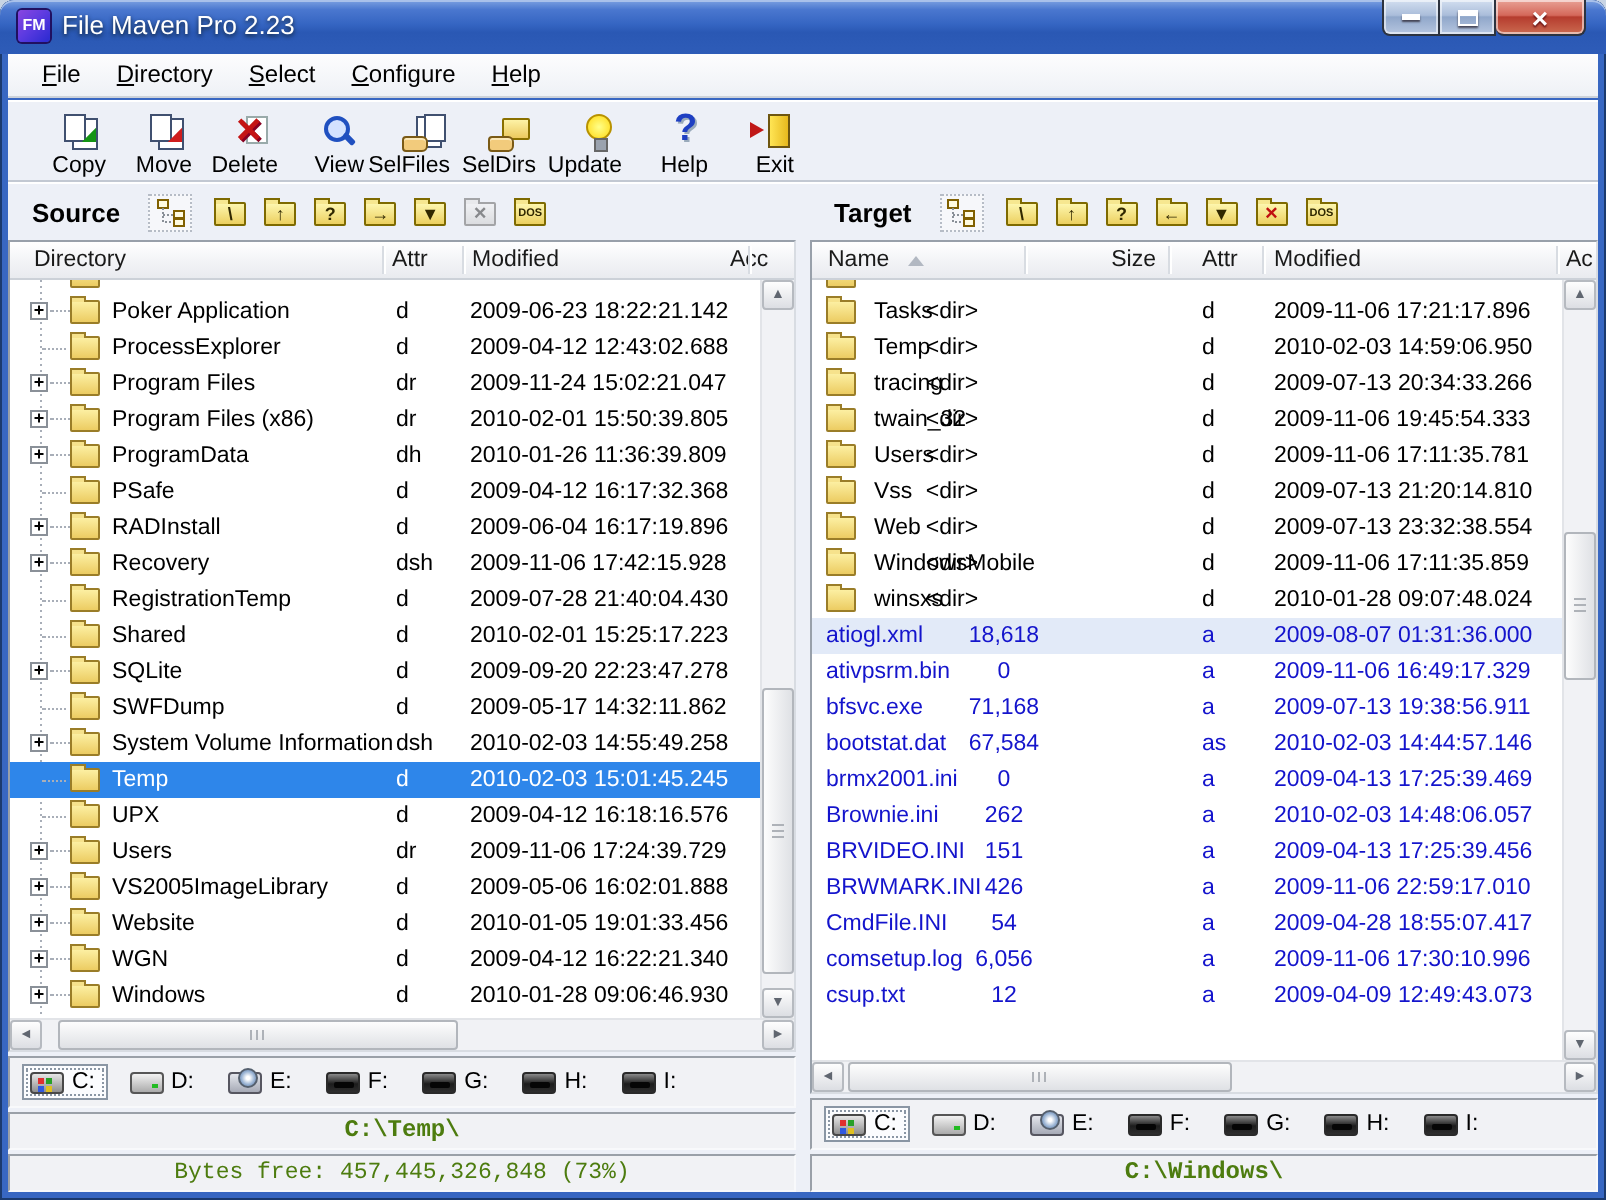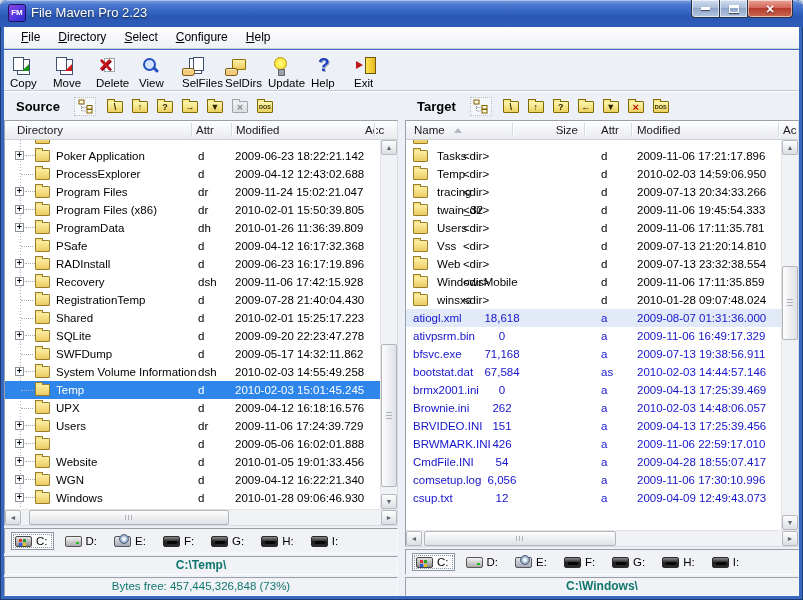--- a/index.html
+++ b/index.html
@@ -25,21 +25,21 @@
   .g-min{width:9px;height:3px;background:#fff;box-shadow:0 1px 1px #445;}
   .g-max{width:10px;height:8px;border:1px solid #fff;border-top:3px solid #fff;box-shadow:0 1px 1px #445;}
   .g-close{color:#fff;font-weight:bold;font-size:14px;line-height:14px;text-shadow:0 1px 1px #611;}
 
   
   .menubar{position:absolute;left:4px;right:4px;top:27px;height:22px;background:linear-gradient(#fdfdfe,#eef1f6);
     border-bottom:1px solid #ccd2da;display:flex;align-items:center;padding-left:8px;}
   .mi{padding:0 9px;font-size:12px;color:#000;line-height:21px;}
   .toolbar{position:absolute;left:4px;right:4px;top:50px;height:41px;background:#edf0f7;
     border-top:1px solid #fff;border-bottom:1px solid #c2c8d2;box-shadow:0 1px 0 #fff;display:flex;align-items:flex-end;padding:2px 6px 1px;}
-  .tb{width:43px;height:37px;display:flex;flex-direction:column;align-items:flex-start;justify-content:flex-end;font-size:11.5px;color:#000;}
+  .tb{width:43px;height:37px;display:flex;flex-direction:column;align-items:flex-end;justify-content:flex-end;font-size:11.5px;color:#000;}
   .tb .ic{position:relative;width:24px;height:20px;margin-bottom:1px;}
   
   .ic-copy::before,.ic-move::before{content:"";position:absolute;left:3px;top:1px;width:9px;height:12px;background:#fff;border:1px solid #405070;
     box-shadow:5px 3px 0 0 #fff,5px 3px 0 1px #405070;}
   .ic-copy::after{content:"";position:absolute;right:0px;bottom:0px;width:0;height:0;border:5px solid transparent;border-top-color:#149414;transform:rotate(-45deg);}
   .ic-move::after{content:"";position:absolute;right:0px;bottom:0px;width:0;height:0;border:5px solid transparent;border-top-color:#cf1d1d;transform:rotate(-45deg);}
   .ic-delete::before{content:"";position:absolute;left:8px;top:2px;width:9px;height:12px;background:#fff;border:1px solid #9aa;}
   .ic-delete::after{content:"\00d7";position:absolute;left:3px;top:-4px;font-weight:bold;font-size:22px;color:#c41414;text-shadow:1px 1px 0 #802;}
   .ic-view::before{content:"";position:absolute;left:4px;top:2px;width:9px;height:9px;border:2px solid #2050c0;border-radius:50%;background:#d4e2ff;}
   .ic-view::after{content:"";position:absolute;left:13px;top:12px;width:7px;height:3px;background:#2050c0;transform:rotate(45deg);border-radius:1px;}
@@ -126,21 +126,21 @@
   .dicon{position:relative;width:17px;height:11px;border-radius:2px;margin-right:4px;}
   .dicon.sys{background:linear-gradient(#e6e6e6,#8e8e8e);border:1px solid #484848;}
   .dicon.sys::after{content:"";position:absolute;left:3px;top:2px;width:3px;height:3px;background:#e03030;box-shadow:4px 0 0 #28a028,0 4px 0 #3058e0,4px 4px 0 #e0c020;}
   .dicon.hdd{background:linear-gradient(#f2f2f2,#ababab);border:1px solid #565656;}
   .dicon.hdd::after{content:"";position:absolute;right:2px;bottom:2px;width:3px;height:2px;background:#22bb22;}
   .dicon.cd{background:linear-gradient(#e4e6ec,#a6aab6);border:1px solid #565660;}
   .dicon.cd::after{content:"";position:absolute;left:4px;top:-3px;width:8px;height:8px;border-radius:50%;background:radial-gradient(circle at 50% 50%,#fff 15%,#93aed0 60%,#6c84a8);border:1px solid #55606e;}
   .dicon.rem{background:linear-gradient(#8a8a8a,#1c1c1c 55%,#2e2e2e);border:1px solid #2a2a2a;}
   .dicon.rem::after{content:"";position:absolute;left:3px;top:4px;width:10px;height:3px;background:#050505;border-radius:1px;}
   .pathbar,.statusbar{height:19px;margin-top:2px;background:#f1f2f5;border:1px solid;border-color:#9aa0a8 #f8f9fb #f8f9fb #9aa0a8;
-    text-align:center;line-height:17px;font-size:12px;color:#0f766e;}
+    text-align:center;line-height:17px;font-size:12px;color:#4d7c0f;font-family:Liberation Mono, monospace;}
   .pathbar{font-weight:bold;}
   .statusbar{font-size:11.5px;}
 </style>
 </head>
 <body>
 
 <div class="window">
 
   <div class="titlebar">
     <div class="app-icon">FM</div>
@@ -312,21 +312,21 @@
               <span class="folder s-folder"></span>
               <span class="cell s-name">PSafe</span>
               <span class="cell s-attr">d</span>
               <span class="cell s-mod">2009-04-12 16:17:32.368</span>
             </div>
             <div class="srow">
               <span class="expander">+</span>
               <span class="folder s-folder"></span>
               <span class="cell s-name">RADInstall</span>
               <span class="cell s-attr">d</span>
-              <span class="cell s-mod">2009-06-23 16:17:19.896</span>
+              <span class="cell s-mod">2009-06-04 16:17:19.896</span>
             </div>
             <div class="srow">
               <span class="expander">+</span>
               <span class="folder s-folder"></span>
               <span class="cell s-name">Recovery</span>
               <span class="cell s-attr">dsh</span>
               <span class="cell s-mod">2009-11-06 17:42:15.928</span>
             </div>
             <div class="srow">
               <span class="tree-stub"></span>
@@ -380,20 +380,21 @@
             <div class="srow">
               <span class="expander">+</span>
               <span class="folder s-folder"></span>
               <span class="cell s-name">Users</span>
               <span class="cell s-attr">dr</span>
               <span class="cell s-mod">2009-11-06 17:24:39.729</span>
             </div>
             <div class="srow">
               <span class="expander">+</span>
               <span class="folder s-folder"></span>
+              <span class="cell s-name">VS2005ImageLibrary</span>
               <span class="cell s-attr">d</span>
               <span class="cell s-mod">2009-05-06 16:02:01.888</span>
             </div>
             <div class="srow">
               <span class="expander">+</span>
               <span class="folder s-folder"></span>
               <span class="cell s-name">Website</span>
               <span class="cell s-attr">d</span>
               <span class="cell s-mod">2010-01-05 19:01:33.456</span>
             </div>

